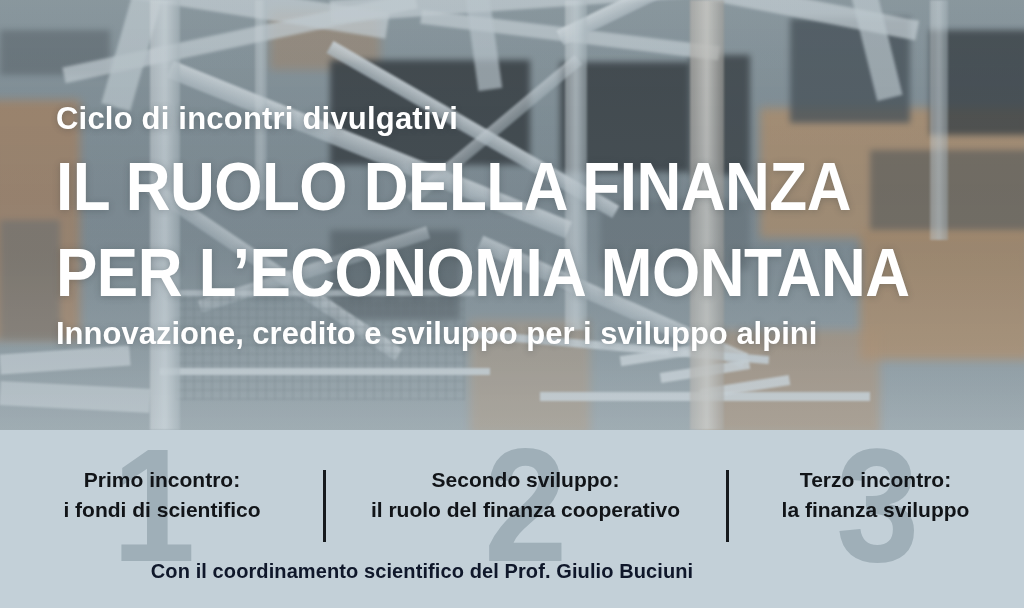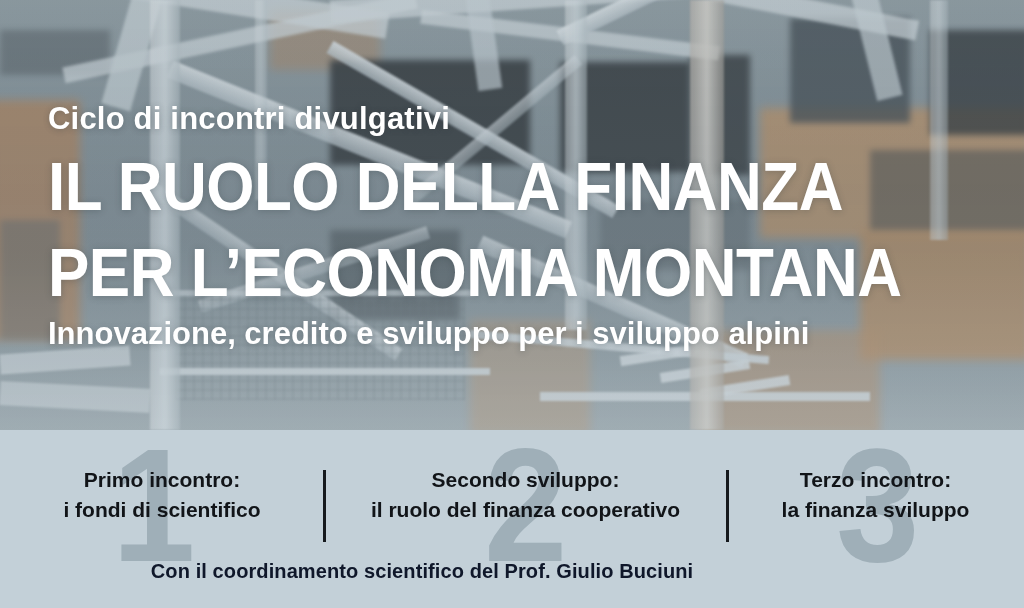--- a/index.html
+++ b/index.html
@@ -136,21 +136,21 @@
     mix-blend-mode:multiply;
   }
   .photo-haze {
     position:absolute; inset:0;
     background:linear-gradient(180deg, rgba(178,192,200,.16) 0%, rgba(150,166,176,.26) 60%, rgba(186,199,206,.34) 100%);
   }
 
   
   .copy {
     position:absolute;
-    left:48px; top:0; width:960px; height:430px;
+    left:56px; top:0; width:960px; height:430px;
     color:#ffffff;
   }
   .kicker {
     position:absolute; top:103px; left:0;
     font-size:31px; font-weight:700;
     letter-spacing:.2px;
     line-height:1;
     text-shadow:0 1px 6px rgba(40,50,56,.30);
   }
   .headline1, .headline2 {

